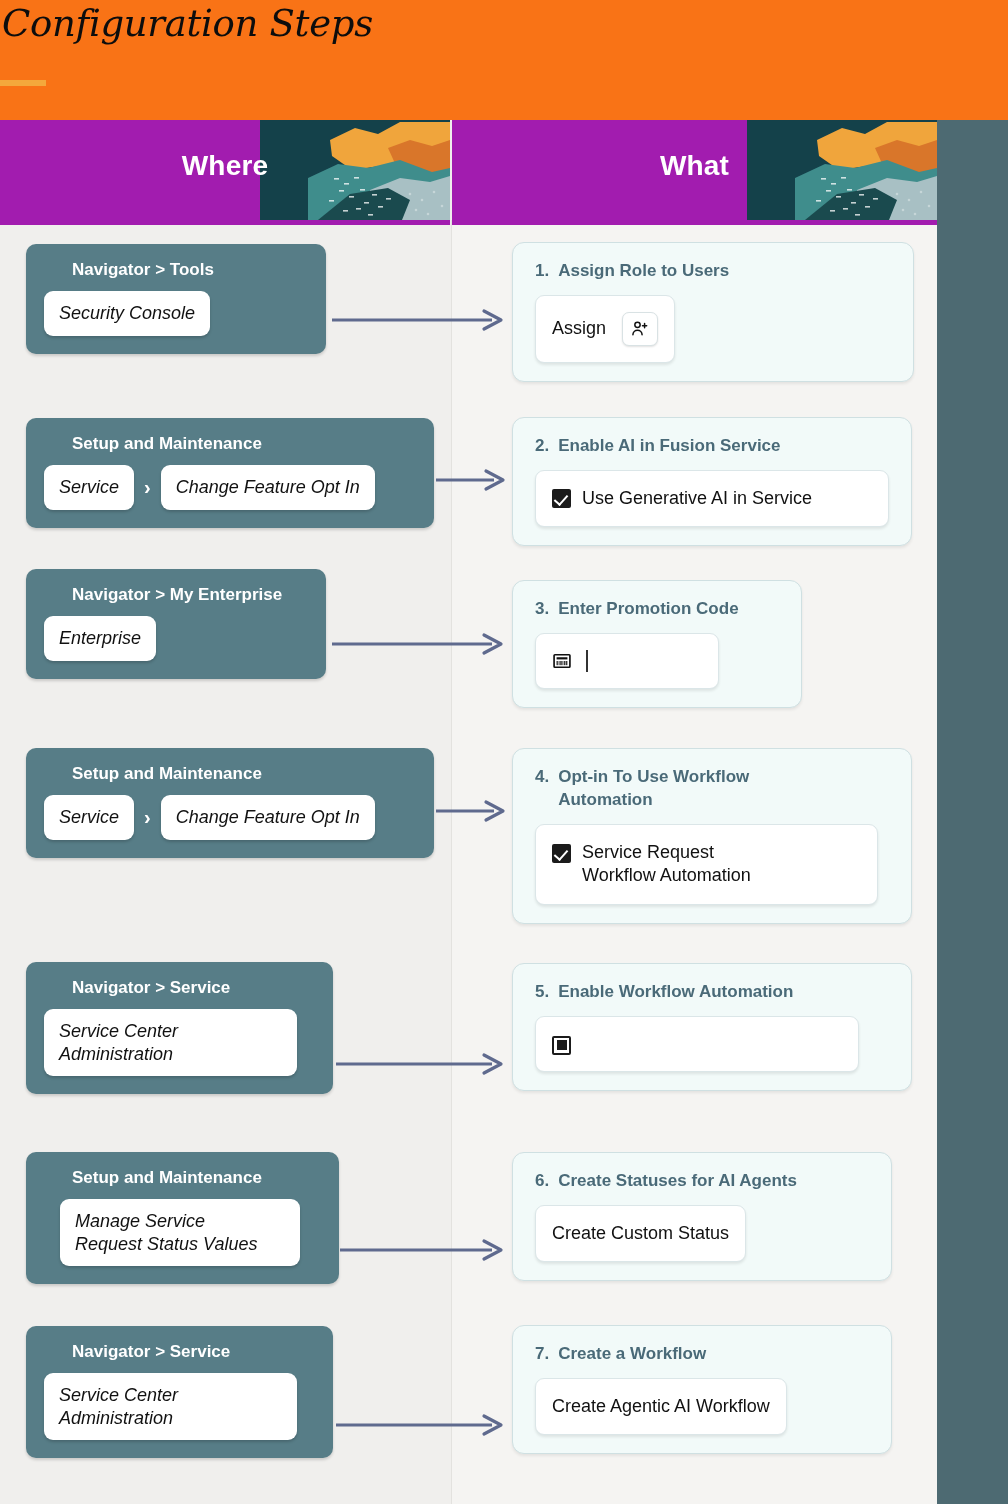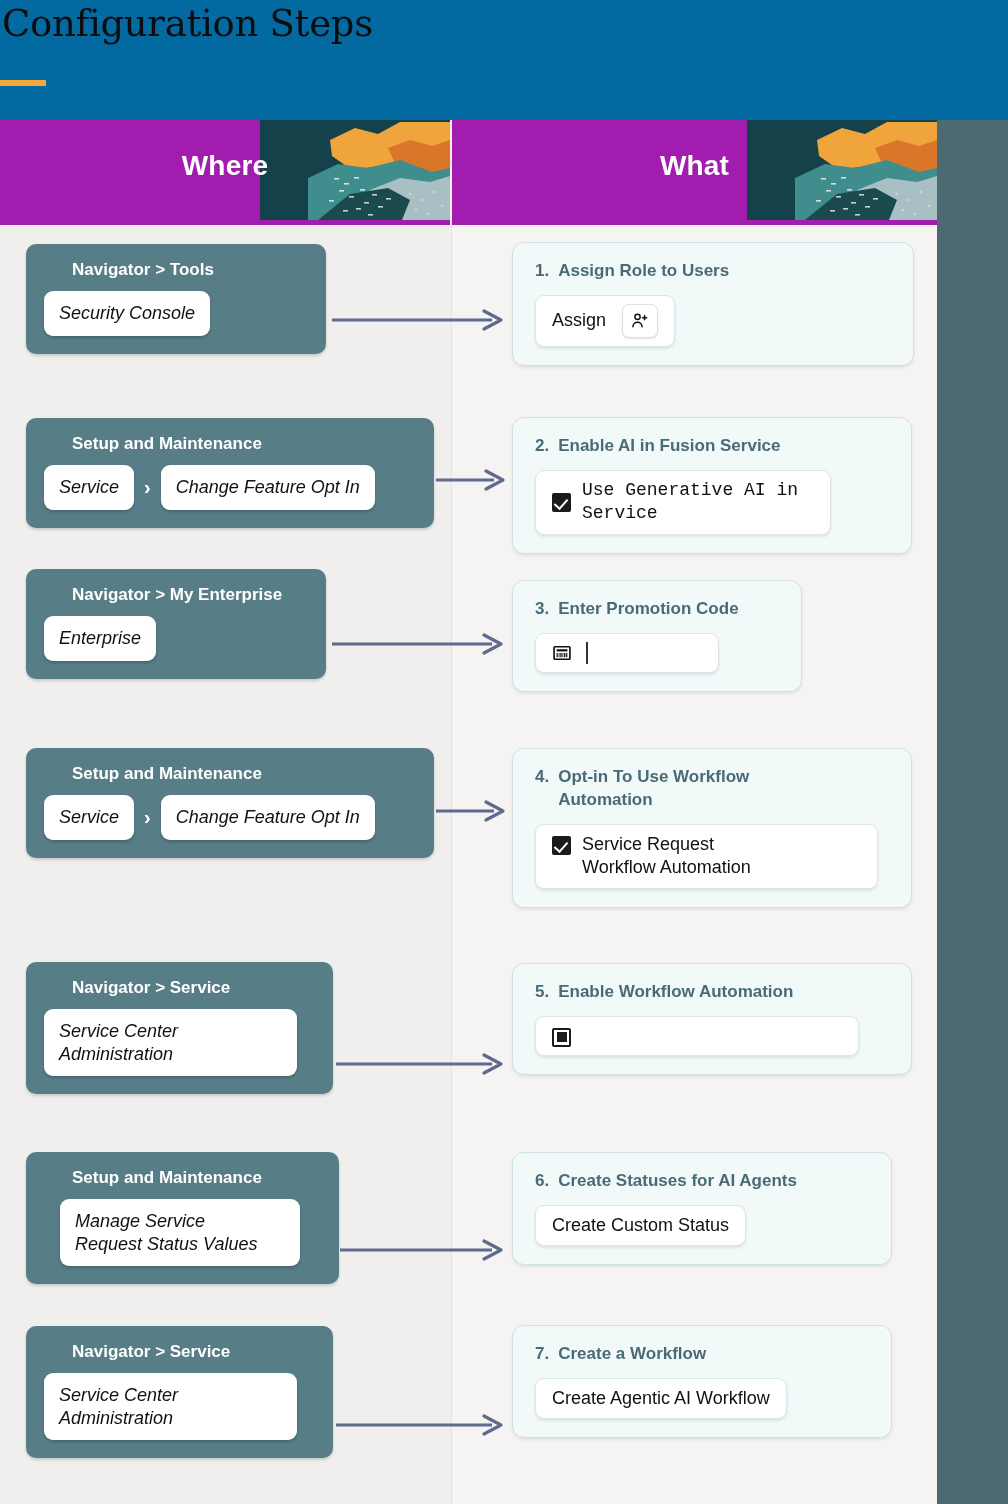--- a/index.html
+++ b/index.html
@@ -15,21 +15,22 @@
     background: #4d6a72;
     position: relative;
   }
 
   
   .title-band {
     position: absolute;
     left: 0; top: 0;
     width: 1008px;
     height: 120px;
-    background: #0369a1;
+    background: #f97316;
+    font-style: italic;
   }
   .page-title {
     position: absolute;
     left: 2px;
     top: 2px;
     font-family: "DejaVu Serif", "Liberation Serif", serif;
     font-size: 37px;
     font-weight: 400;
     color: #0d0d0d;
     letter-spacing: -0.3px;
@@ -154,21 +155,21 @@
     display: flex;
     gap: 9px;
     line-height: 1.35;
   }
   .what-title .num { flex: none; }
   .what-ctl {
     background: #ffffff;
     border: 1px solid #dbe6e8;
     border-radius: 9px;
     box-shadow: 0 2px 3px rgba(0,0,0,0.09);
-    padding: 8px 16px;
+    padding: 16px 16px;
     font-size: 18px;
     color: #111111;
     display: inline-flex;
     align-items: center;
     line-height: 1.3;
   }
   .what-ctl.block { display: flex; }
   .ctl-text { white-space: pre-line; }
 
   
@@ -348,21 +349,21 @@
     <svg width="70" height="24" viewBox="0 0 70 24">
         <path d="M0,12 L58,12" stroke="#5f6a8e" stroke-width="3" fill="none"></path>
         <path d="M50,3 L67,12 L50,21" stroke="#5f6a8e" stroke-width="3.2" fill="none" stroke-linecap="round" stroke-linejoin="round"></path>
       </svg>
   </div>
   <div class="what-card" style="left:512px; top:297px; width:400px;">
     <div class="what-title">
       <span class="num">2.</span>
       <span>Enable AI in Fusion Service</span>
     </div>
-    <div class="what-ctl block" style="width:296px;font-family:Liberation Mono, monospace;">
+    <div class="what-ctl block" style="width:354px;">
       <span class="cbx"></span>
       <span class="ctl-text">Use Generative AI in Service</span>
     </div>
   </div>
 
   <div class="where-card" style="left:26px; top:449px; width:300px;">
     <div class="where-title">Navigator &gt; My Enterprise</div>
     <div class="chip-row">
       <div class="chip">Enterprise</div>
     </div>

